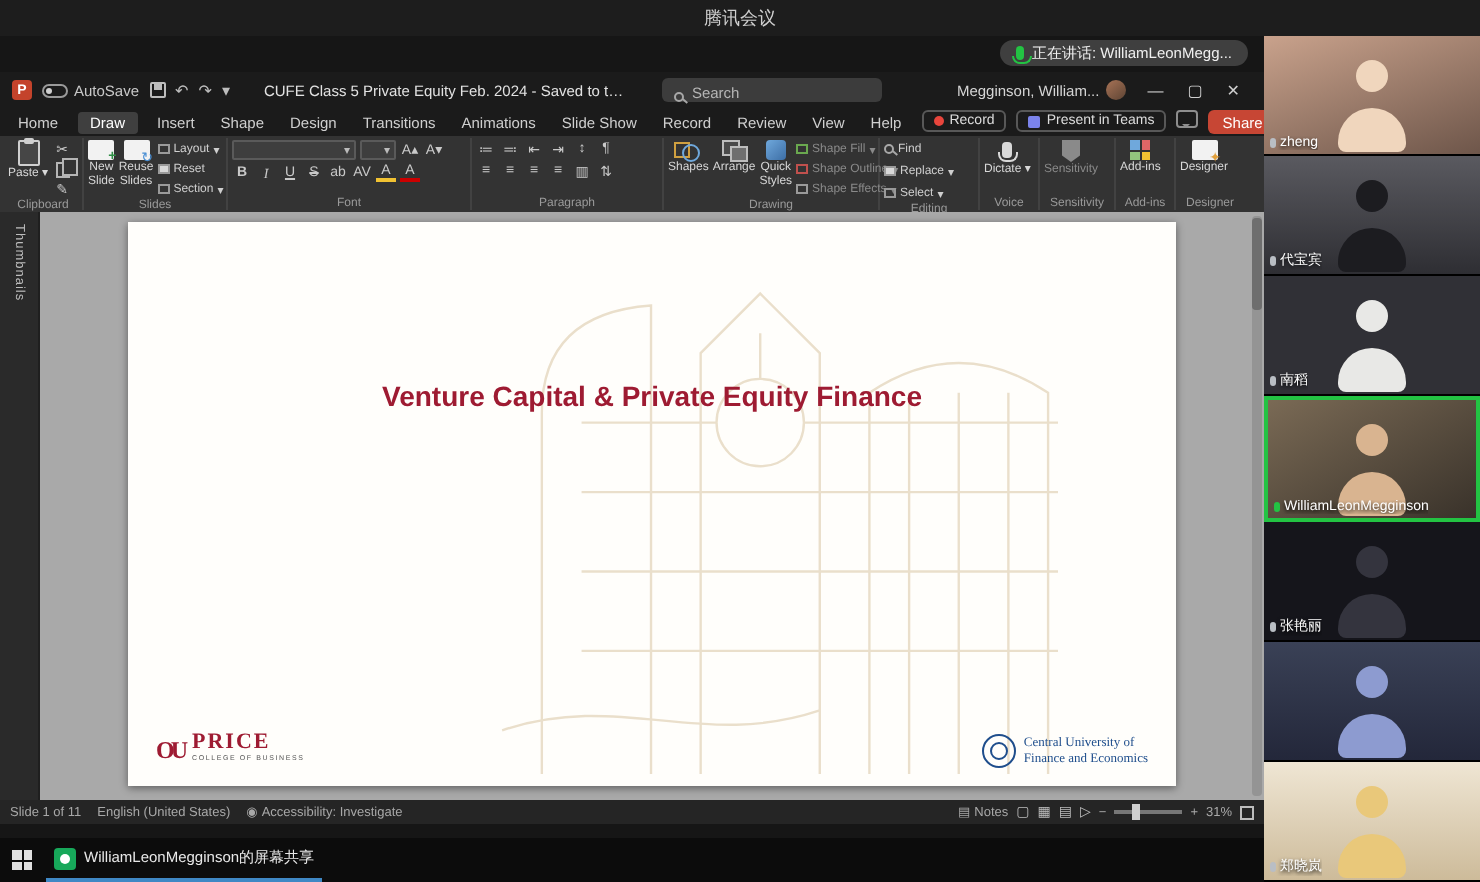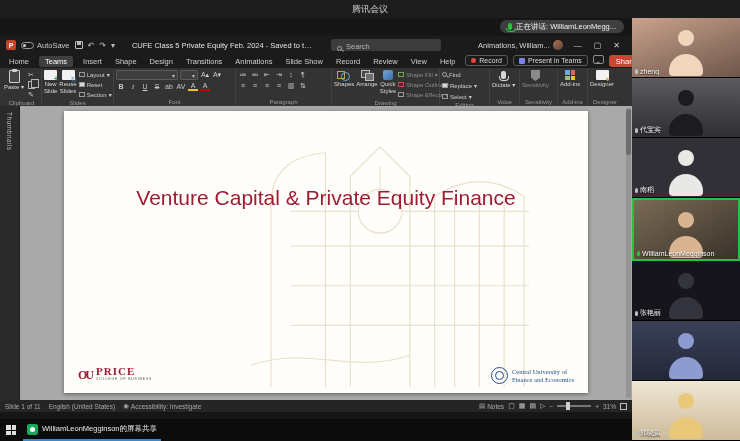--- a/index.html
+++ b/index.html
@@ -105,21 +105,21 @@
   .ppt-body{flex:1;display:flex;min-height:0;background:#a9a9a9}
   .thumb-strip{width:20px;background:#2a2a2a;border-right:1px solid #1f1f1f;flex:none;position:relative}
   .thumb-strip span{position:absolute;top:6px;left:50%;transform:translateX(-50%);writing-mode:vertical-rl;
     font-size:6.5px;color:#bdbdbd;letter-spacing:.5px}
   .workspace{flex:1;position:relative;overflow:hidden}
   .vscroll{position:absolute;right:1px;top:2px;width:5px;bottom:2px;background:#949494;border-radius:2px}
   .vthumb{position:absolute;top:1px;left:0;width:5px;height:46px;background:#6e6e6e;border-radius:2px}
   .slide{position:absolute;left:50%;top:5px;transform:translateX(-50%);width:524px;height:282px;background:#fffefb;
     box-shadow:0 1px 4px rgba(0,0,0,.45);overflow:hidden}
   .sketch{position:absolute;right:28px;top:6px;width:330px;height:270px;opacity:.9;z-index:0}
-  .slide-title{position:absolute;left:0;top:72px;width:100%;text-align:center;font-weight:normal;font-size:21px;
+  .slide-title{position:absolute;left:0;top:72px;width:100%;text-align:center;font-weight:bold;font-size:14px;
     line-height:30px;z-index:2;color:#9e1b32}
   .slide-sub{position:absolute;left:0;top:140px;width:100%;text-align:center;font-weight:bold;font-size:17px;color:#111;z-index:2}
   .ou-logo{position:absolute;left:14px;bottom:10px;display:flex;align-items:center;gap:4px;z-index:2}
   .ou-mono{font-family:"Liberation Serif",serif;font-weight:bold;font-size:12px;color:#9e1b32;letter-spacing:-2px}
   .ou-txt{display:flex;flex-direction:column;line-height:8px}
   .ou-name{font-family:"Liberation Serif",serif;font-weight:bold;font-size:11px;color:#9e1b32;letter-spacing:1px}
   .ou-sub{font-size:3.5px;color:#555;letter-spacing:.8px}
   .cufe-logo{position:absolute;right:14px;bottom:9px;display:flex;align-items:center;gap:4px;z-index:2}
   .cufe-emblem{width:17px;height:17px;border:1.5px solid #1f4e8c;border-radius:50%;position:relative}
   .cufe-emblem::after{content:"";position:absolute;left:3px;top:3px;right:3px;bottom:3px;border:1px solid #1f4e8c;border-radius:50%}
@@ -200,33 +200,33 @@
           <span class="redo"></span>
           <span class="crt"></span>
         </span>
         <span class="doc-title">CUFE Class 5 Private Equity Feb. 2024 - Saved to this PC</span>
         <span class="search-pill">
           <span class="lens"></span>
           <span>Search</span>
         </span>
         <span class="tb-spacer"></span>
         <span class="user-chip">
-          <span>Animations, William...</span>
+          <span>Megginson, William...</span>
           <span class="user-avatar"></span>
         </span>
         <span class="win-ctl">
           <span class="wmin"></span>
           <span class="wmax"></span>
           <span class="wclose"></span>
         </span>
       </div>
 
       <div class="ppt-tabs">
         <span class="tab">Home</span>
-        <span class="tab sel">Teams</span>
+        <span class="tab sel">Draw</span>
         <span class="tab">Insert</span>
         <span class="tab">Shape</span>
         <span class="tab">Design</span>
         <span class="tab">Transitions</span>
         <span class="tab">Animations</span>
         <span class="tab">Slide Show</span>
         <span class="tab">Record</span>
         <span class="tab">Review</span>
         <span class="tab">View</span>
         <span class="tab">Help</span>

